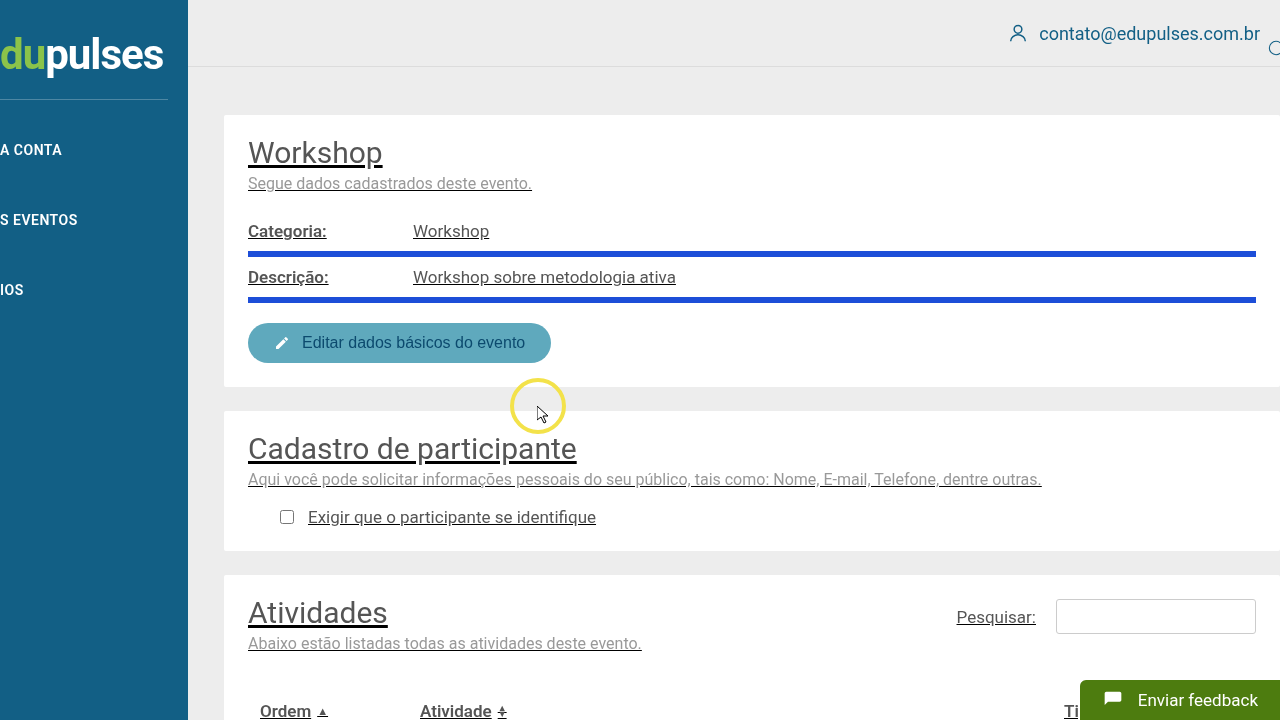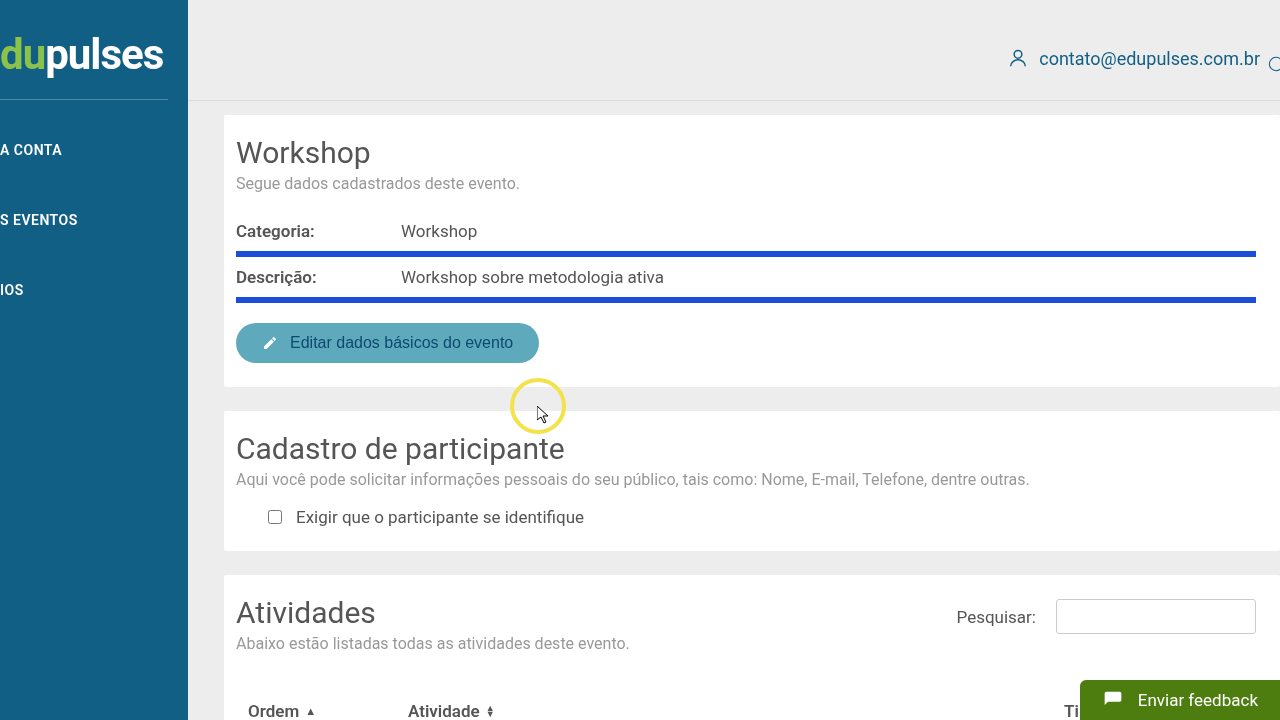--- a/index.html
+++ b/index.html
@@ -45,48 +45,48 @@
   letter-spacing: 0.5px;
   padding: 12px 0 12px 0;
   margin-bottom: 30px;
   cursor: pointer;
 }
 .header {
   position: absolute;
   left: 188px;
   top: 0;
   right: 0;
-  height: 85px;
+  height: 67px;
   background: #ededed;
   border-bottom: 1px solid #dcdcdc;
   display: flex;
   justify-content: flex-end;
   align-items: center;
   padding-right: 20px;
-  margin-top: 16px;
 }
 .user-info {
   display: flex;
   align-items: center;
   gap: 10px;
   color: #125f85;
   font-size: 18px;
 }
 .content {
   position: absolute;
   left: 224px;
   top: 115px;
   right: 0;
   bottom: 0;
 }
 .card {
   background: #fff;
   border-radius: 2px;
-  padding: 20px 24px 24px 12px;
+  padding: 20px 24px 24px 24px;
   margin-bottom: 24px;
+  text-decoration: underline;
 }
 .card-title {
   font-size: 30px;
   color: #555;
   font-weight: 400;
   margin-bottom: 4px;
 }
 .card-subtitle {
   font-size: 16px;
   color: #999;

